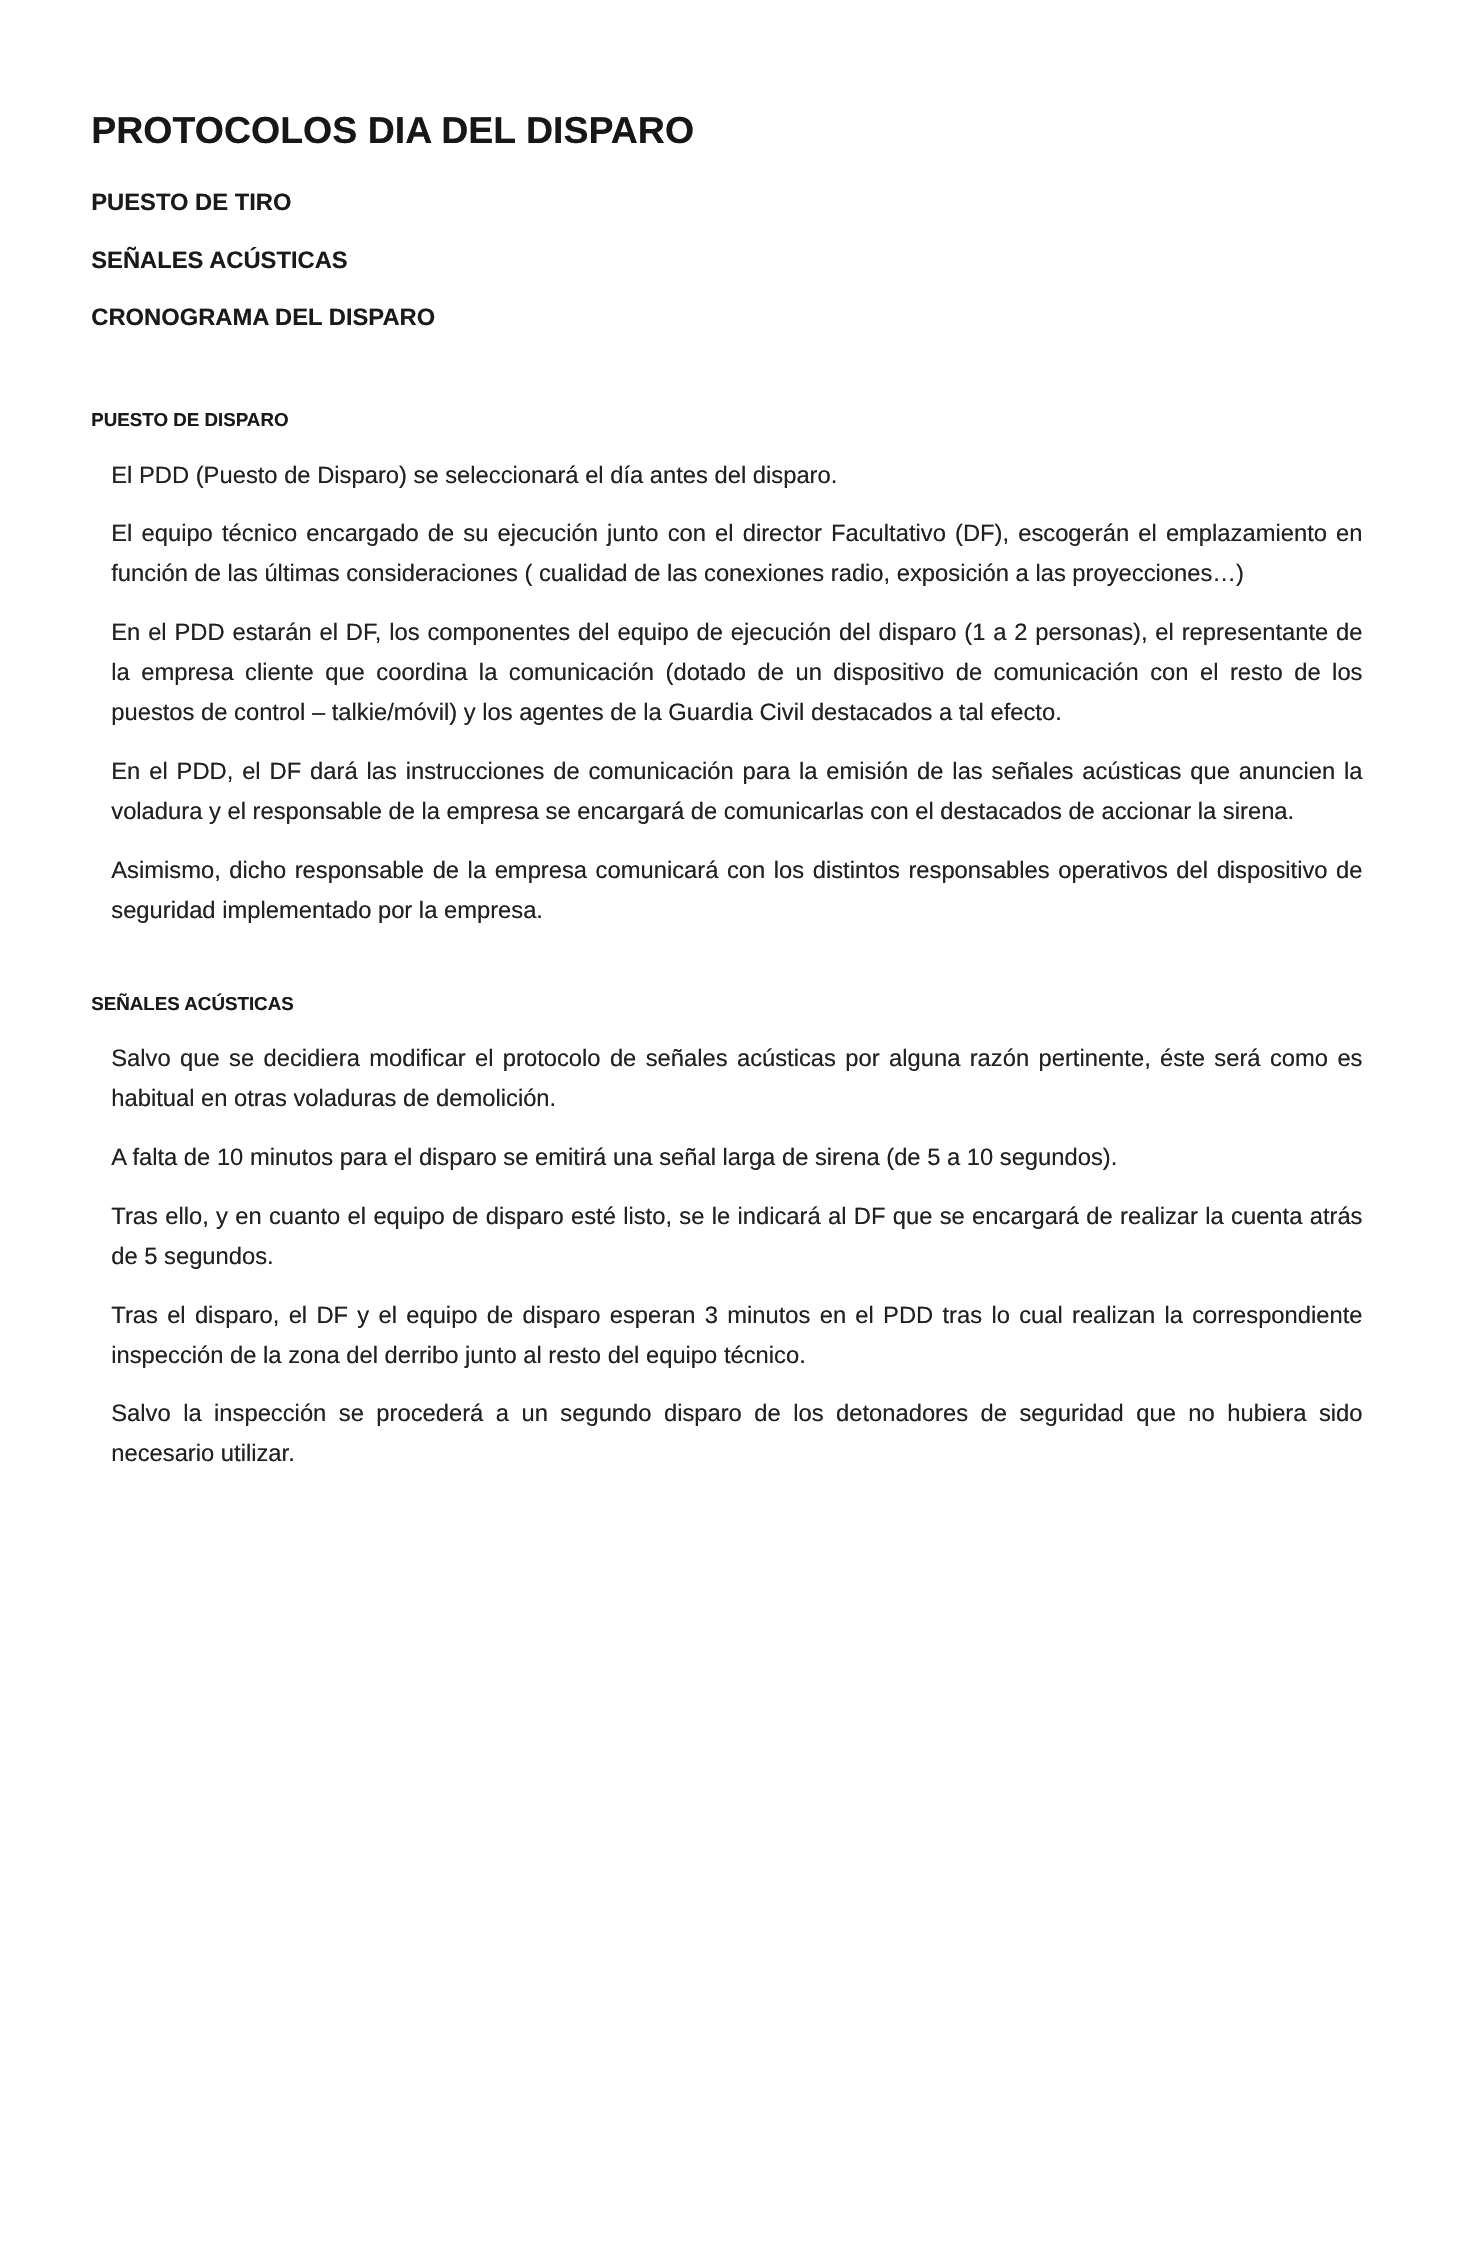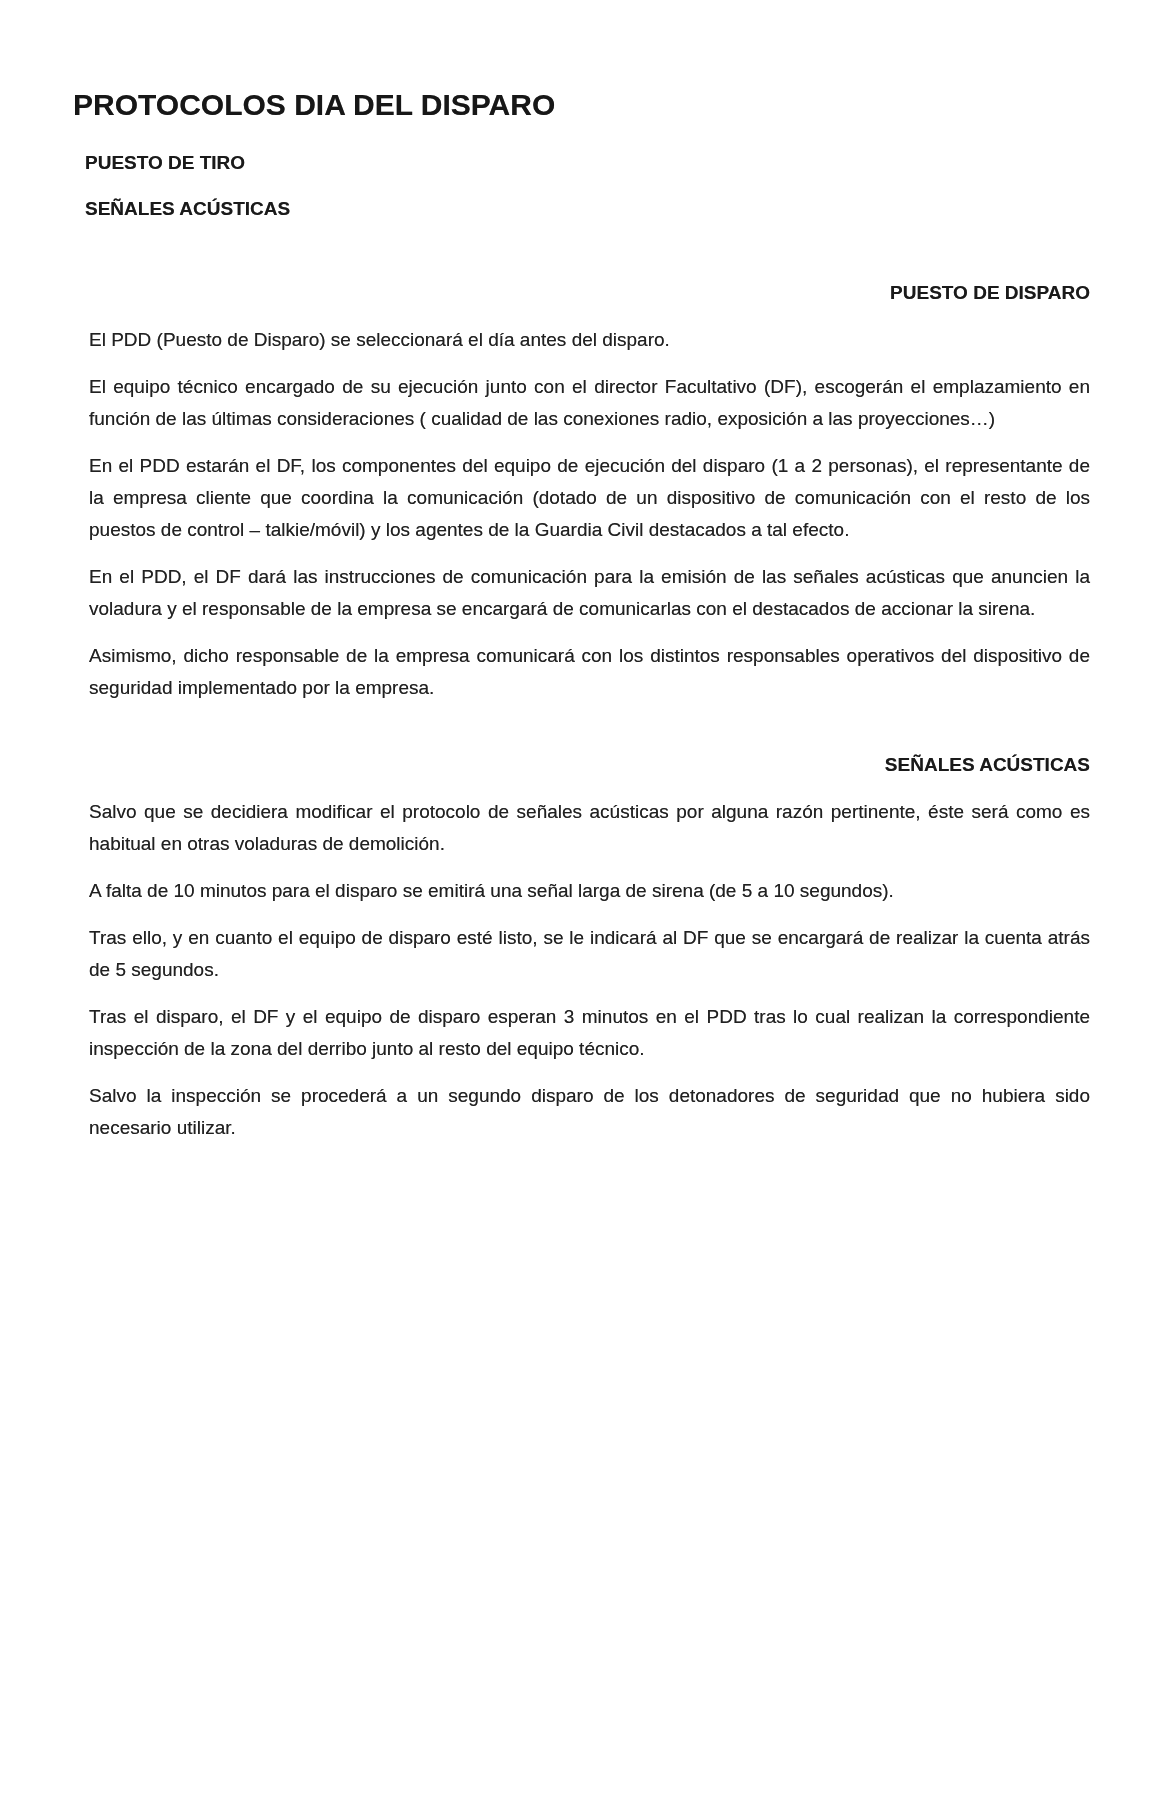--- a/index.html
+++ b/index.html
@@ -26,35 +26,34 @@
     letter-spacing: 0px;
     margin: 0 0 30px 0;
     color: #171717;
   }
   .toc {
     margin: 0 0 62px 0;
   }
   .toc-item {
     font-size: 19px;
     font-weight: bold;
-    margin: 0 0 24px 12px;
+    margin: 0 0 24px 0;
     color: #1a1a1a;
   }
   .section {
     margin: 0;
   }
   .section + .section {
     margin-top: 50px;
   }
   .section-heading {
-    font-size: 19px;
+    font-size: 15px;
     font-weight: bold;
     margin: 0 0 20px 0;
     color: #1a1a1a;
-    text-align: right;
   }
   .para {
     font-size: 19px;
     line-height: 32px;
     margin: 0 0 15px 16px;
     text-align: justify;
     text-justify: inter-word;
     color: #212121;
   }
   .para:last-child {
@@ -64,20 +63,21 @@
 </head>
 <body>
 
 <div class="page">
 
   <h1 class="doc-title">PROTOCOLOS DIA DEL DISPARO</h1>
 
   <div class="toc">
     <div class="toc-item">PUESTO DE TIRO</div>
     <div class="toc-item">SEÑALES ACÚSTICAS</div>
+    <div class="toc-item">CRONOGRAMA DEL DISPARO</div>
   </div>
 
   <div class="section">
     <h2 class="section-heading">PUESTO DE DISPARO</h2>
     <p class="para">El PDD (Puesto de Disparo) se seleccionará el día antes del disparo.</p>
     <p class="para">El equipo técnico encargado de su ejecución junto con el director Facultativo (DF), escogerán el emplazamiento en función de las últimas consideraciones ( cualidad de las conexiones radio, exposición a las proyecciones…)</p>
     <p class="para">En el PDD estarán el DF, los componentes del equipo de ejecución del disparo (1 a 2 personas), el representante de la empresa cliente que coordina la comunicación (dotado de un dispositivo de comunicación con el resto de los puestos de control – talkie/móvil) y los agentes de la Guardia Civil destacados a tal efecto.</p>
     <p class="para">En el PDD, el DF dará las instrucciones de comunicación para la emisión de las señales acústicas que anuncien la voladura y el responsable de la empresa se encargará de comunicarlas con el destacados de accionar la sirena.</p>
     <p class="para">Asimismo, dicho responsable de la empresa comunicará con los distintos responsables operativos del dispositivo de seguridad implementado por la empresa.</p>
   </div>

